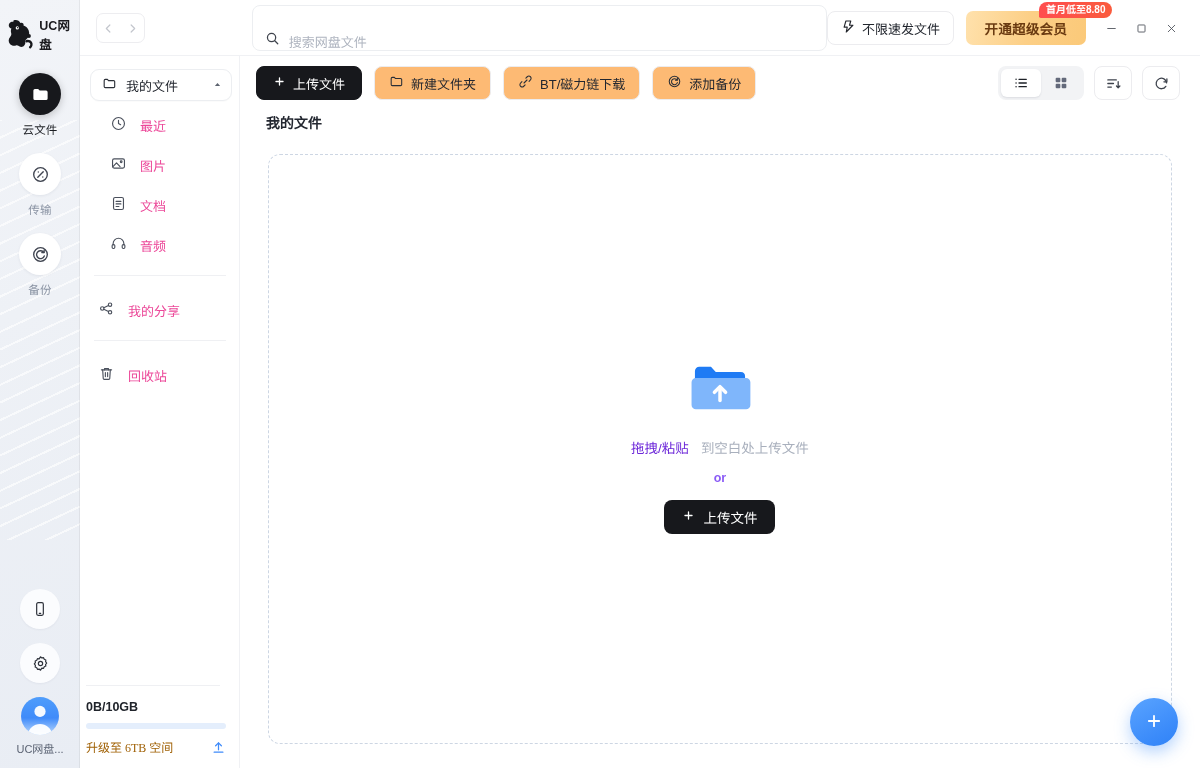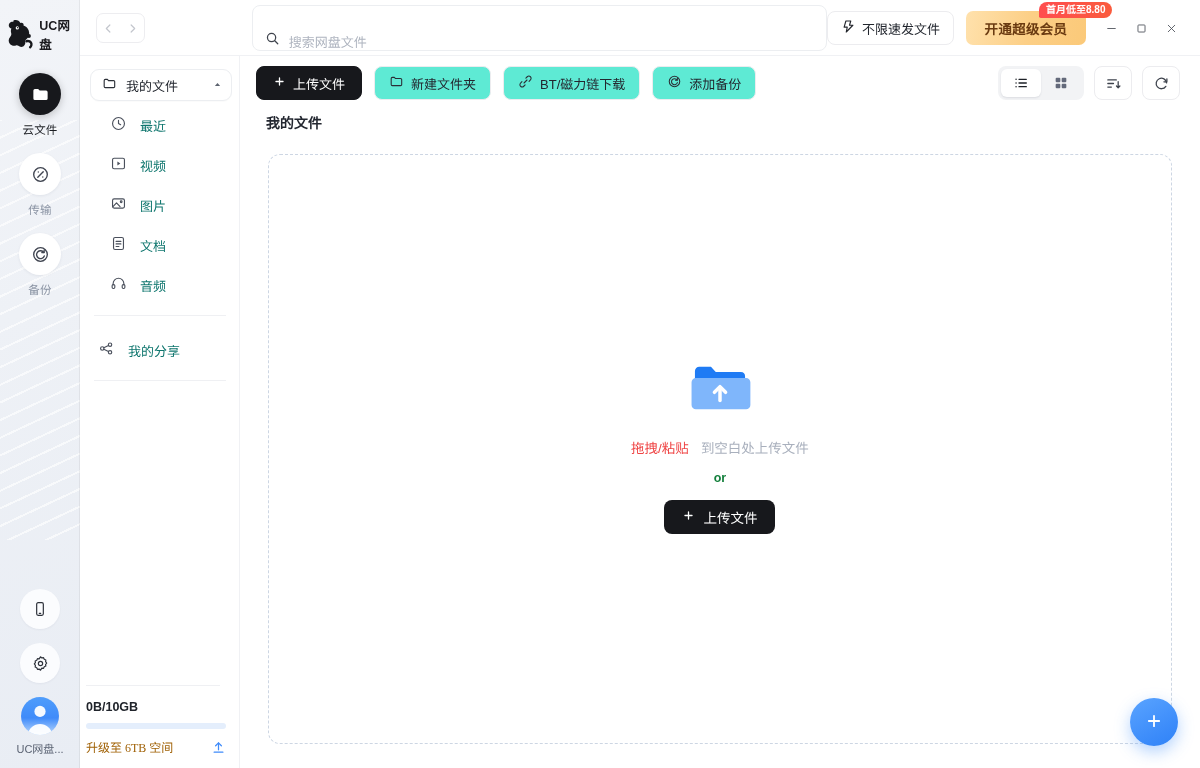--- a/index.html
+++ b/index.html
@@ -125,39 +125,39 @@
     background:#fff; box-shadow:0 1px 1px rgba(20,30,60,.02);
   }
   .folder-dd .lbl { font-size:13px; color:#23272f; font-weight:500; }
   .folder-dd .caret { margin-left:auto; color:#5d636f; font-size:9px; line-height:1; }
 
   .navlist { margin-top:4px; display:flex; flex-direction:column; }
   .navrow {
     height:40px; display:flex; align-items:center; gap:13px; padding-left:30px;
     cursor:pointer; color:#4a505c;
   }
-  .navrow .nl { font-size:13px; color:#0f766e; }
+  .navrow .nl { font-size:13px; color:#ec4899; }
   .nav-sep { height:1px; background:#eff0f3; margin:10px 14px 10px 14px; }
   .navrow.lvl1 { padding-left:18px; }
 
   .storage { margin-top:auto; padding: 0 14px 12px 0; }
   .storage-sep { height:1px; background:#eff0f3; margin:0 6px 14px 6px; }
   .st-size { font-size:12.5px; font-weight:700; color:#20242b; padding-left:6px; }
   .st-bar { height:6px; border-radius:4px; background:#e4eefc; margin:9px 0 9px 6px; overflow:hidden; }
   .st-bar i { display:block; height:100%; width:0%; background:#3f8bfa; border-radius:4px; }
   .st-foot { display:flex; align-items:center; padding-left:6px; }
   .st-link { font-size:12px; color:#a16207; cursor:pointer;font-family:Liberation Serif, serif; }
   .st-up { margin-left:auto; color:#3f8bfa; cursor:pointer; display:flex; }
 
   
   .main { flex:1; min-width:0; background:#fff; display:flex; flex-direction:column; position:relative; }
   .toolbar { height:54px; flex:0 0 54px; display:flex; align-items:center; padding: 0 20px 0 16px; gap:12px; }
   .btn {
     height:34px; display:flex; align-items:center; gap:7px; padding: 0 14px;
-    border:1px solid #ececef; border-radius:8px; background:#5eead4;
+    border:1px solid #ececef; border-radius:8px; background:#fdba74;
     font-size:13px; color:#23272f; cursor:pointer; white-space:nowrap; font-family:inherit;
   }
   .btn.dark { background:#17181c; border-color:#17181c; color:#fff; font-weight:500; padding: 0 16px; }
 
   .tb-tools { margin-left:auto; display:flex; align-items:center; gap:10px; }
   .seg { display:flex; background:#f2f3f5; border-radius:8px; padding:3px; }
   .seg .sg { width:40px; height:28px; display:flex; align-items:center; justify-content:center; border-radius:6px; color:#63697a; cursor:pointer; }
   .seg .sg.active { background:#fff; color:#1d2027; box-shadow:0 1px 2px rgba(20,30,60,.10); }
   .icobtn { width:38px; height:34px; border:1px solid #ececef; border-radius:8px; background:#fff; display:flex; align-items:center; justify-content:center; color:#3d424c; cursor:pointer; }
 
@@ -165,23 +165,23 @@
 
   .dropzone {
     margin: 22px 28px 24px 28px; flex:1;
     border:1px dashed #cdd6e3; border-radius:12px;
     display:flex; flex-direction:column; align-items:center; justify-content:center;
     position:relative;
   }
   .dz-inner { display:flex; flex-direction:column; align-items:center; margin-top:-4px; }
   .dz-folder { width:62px; height:54px; margin-bottom:22px; }
   .dz-line { font-size:13.5px; display:flex; gap:12px; align-items:baseline; }
-  .dz-strong { color:#ef4444; }
+  .dz-strong { color:#6d28d9; }
   .dz-soft { color:#a9b0bd; }
-  .dz-or { font-size:12.5px; color:#15803d; margin: 14px 0 15px 0; font-weight:600; }
+  .dz-or { font-size:12.5px; color:#8b5cf6; margin: 14px 0 15px 0; font-weight:600; }
   .dz-btn {
     height:34px; display:flex; align-items:center; gap:8px; padding:0 18px;
     background:#17181c; color:#fff; border:none; border-radius:8px;
     font-size:13.5px; font-weight:500; cursor:pointer; font-family:inherit;
   }
 
   .fab {
     position:absolute; right:22px; bottom:22px; width:48px; height:48px; border-radius:50%;
     background: linear-gradient(150deg,#5aa4ff 0%, #3b8bfa 70%, #2f82f7 100%);
     box-shadow: 0 6px 16px rgba(59,139,250,.38);
@@ -347,29 +347,20 @@
               <svg width="17" height="17" viewBox="0 0 24 24" fill="none" stroke="currentColor" stroke-width="1.6" stroke-linecap="round" stroke-linejoin="round">
                   <circle cx="12" cy="12" r="8.4"></circle>
                   <path d="M12 7.6V12l3 1.8"></path>
                 </svg>
             </span>
             <span class="nl">最近</span>
           </div>
           <div class="navrow">
             <span>
               <svg width="17" height="17" viewBox="0 0 24 24" fill="none" stroke="currentColor" stroke-width="1.6" stroke-linecap="round" stroke-linejoin="round">
-                  <rect x="3.6" y="4.6" width="16.8" height="14.8" rx="2.2"></rect>
-                  <path d="M10.4 9.3 14.6 12l-4.2 2.7z" fill="currentColor" stroke="none"></path>
-                </svg>
-            </span>
-            <span class="nl">视频</span>
-          </div>
-          <div class="navrow">
-            <span>
-              <svg width="17" height="17" viewBox="0 0 24 24" fill="none" stroke="currentColor" stroke-width="1.6" stroke-linecap="round" stroke-linejoin="round">
                   <rect x="3.6" y="5.4" width="16.8" height="13.2" rx="2.2"></rect>
                   <path d="M4.2 16.4 9.2 11l5 5.4"></path>
                   <circle cx="15.8" cy="9.5" r="1.2"></circle>
                 </svg>
             </span>
             <span class="nl">图片</span>
           </div>
           <div class="navrow">
             <span>
               <svg width="17" height="17" viewBox="0 0 24 24" fill="none" stroke="currentColor" stroke-width="1.6" stroke-linecap="round" stroke-linejoin="round">
@@ -402,20 +393,33 @@
                   <circle cx="17" cy="17.4" r="2.4"></circle>
                   <path d="M8.2 10.9 14.8 7.7M8.2 13.1l6.6 3.2"></path>
                 </svg>
             </span>
             <span class="nl">我的分享</span>
           </div>
         </nav>
 
         <div class="nav-sep"></div>
 
+        <nav class="navlist">
+          <div class="navrow lvl1">
+            <span>
+              <svg width="17" height="17" viewBox="0 0 24 24" fill="none" stroke="currentColor" stroke-width="1.6" stroke-linecap="round" stroke-linejoin="round">
+                  <path d="M4.8 6.8h14.4"></path>
+                  <path d="M9.2 6.8V5.2h5.6v1.6"></path>
+                  <path d="M6.6 6.8 7.4 19a1.4 1.4 0 0 0 1.4 1.3h6.4a1.4 1.4 0 0 0 1.4-1.3l.8-12.2"></path>
+                  <path d="M10.4 10.6v5.8M13.6 10.6v5.8"></path>
+                </svg>
+            </span>
+            <span class="nl">回收站</span>
+          </div>
+        </nav>
 
         <div class="storage">
           <div class="storage-sep"></div>
           <div class="st-size">0B/10GB</div>
           <div class="st-bar">
               <i id="st-fill" style="width: 0%;"></i>
             </div>
           <div class="st-foot">
             <span class="st-link">升级至 6TB 空间</span>
             <span class="st-up">

